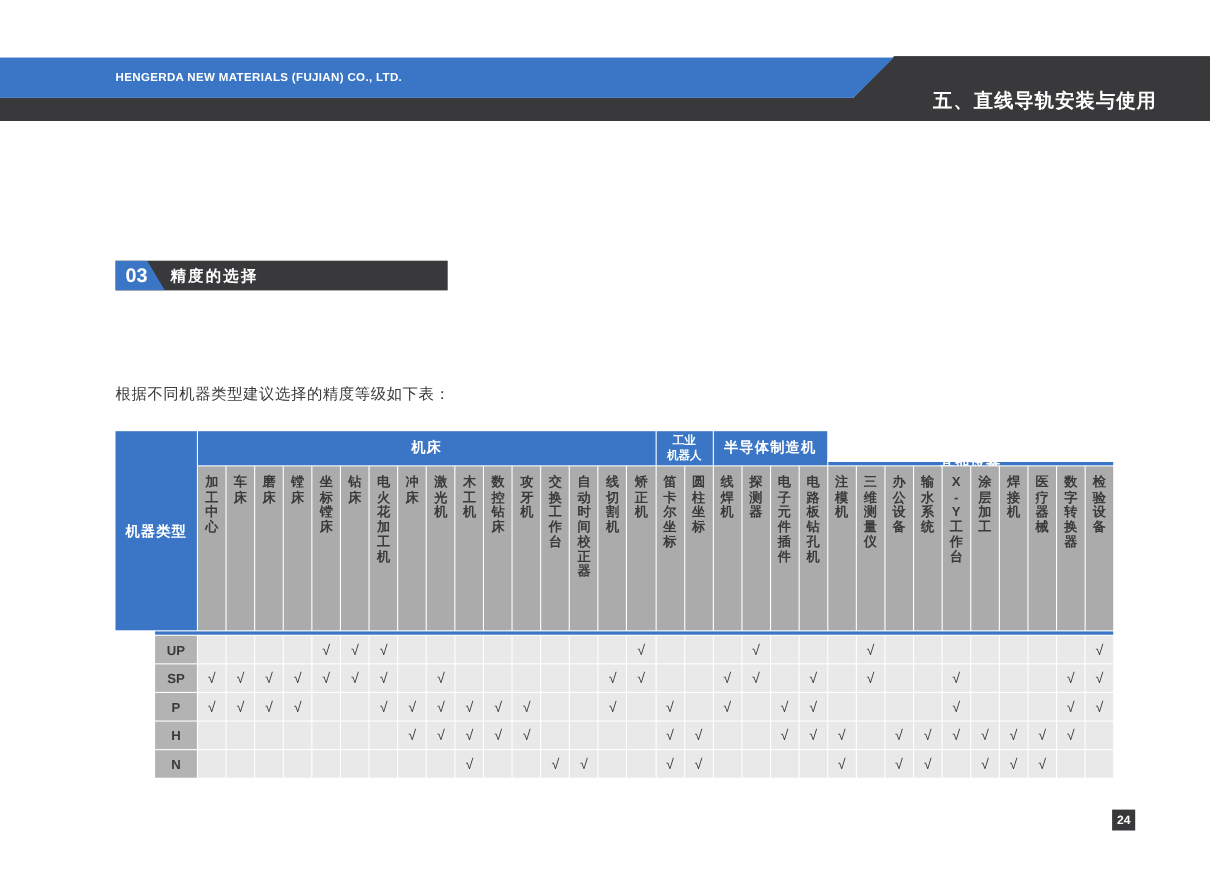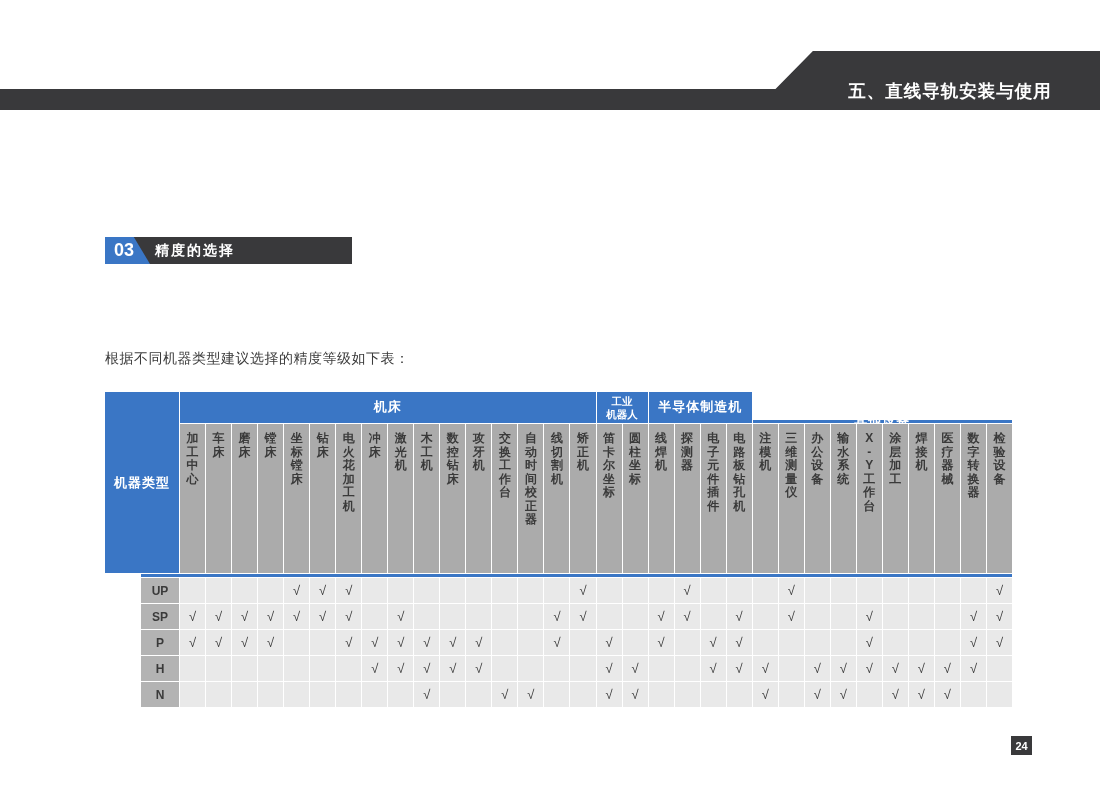--- a/index.html
+++ b/index.html
@@ -34,21 +34,21 @@
     margin-left:105px;color:#fff;font-weight:bold;font-size:10.5px;letter-spacing:.3px;
   }
   .chapter{
     position:absolute;left:800px;top:51px;width:300px;height:75px;
     display:flex;align-items:center;justify-content:center;
     color:#fff;font-weight:bold;font-size:17.5px;letter-spacing:1px;padding-top:4px;box-sizing:border-box;
   }
 
   
   .sec-bar{
-    position:absolute;left:105px;top:237px;width:247px;height:27px;
+    position:absolute;left:105px;top:237px;width:302px;height:27px;
     background:var(--dark);display:flex;align-items:center;
   }
   .sec-title{color:#fff;font-weight:bold;font-size:14px;margin-left:50px;letter-spacing:2px;}
   .sec-tag{
     position:absolute;left:105px;top:237px;width:45px;height:27px;
     background:var(--blue);
     clip-path:polygon(0 0,64% 0,100% 100%,0 100%);
     display:flex;align-items:center;
   }
   .sec-num{color:#fff;font-weight:bold;font-size:18px;margin-left:9px;}
@@ -105,20 +105,23 @@
     background:var(--dark);color:#fff;font-weight:bold;font-size:11px;
     display:flex;align-items:center;justify-content:center;
   }
 </style>
 </head>
 <body>
 
 <div class="page">
 
   <div class="dark-flag"></div>
+  <div class="blue-bar">
+    <span class="company">HENGERDA NEW MATERIALS (FUJIAN) CO., LTD.</span>
+  </div>
   <div class="chapter">五、直线导轨安装与使用</div>
 
   <div class="sec-bar">
     <span class="sec-title">精度的选择</span>
   </div>
   <div class="sec-tag">
     <span class="sec-num">03</span>
   </div>
 
   <p class="intro">根据不同机器类型建议选择的精度等级如下表：</p>

